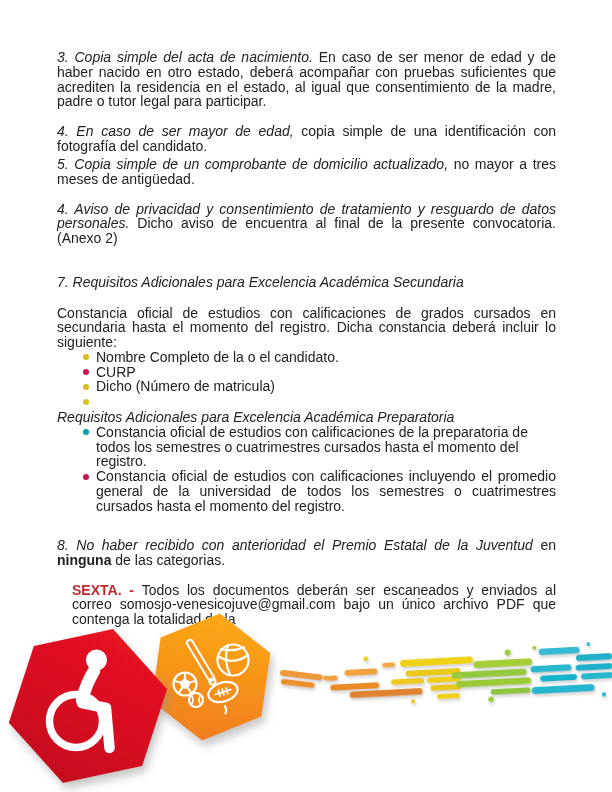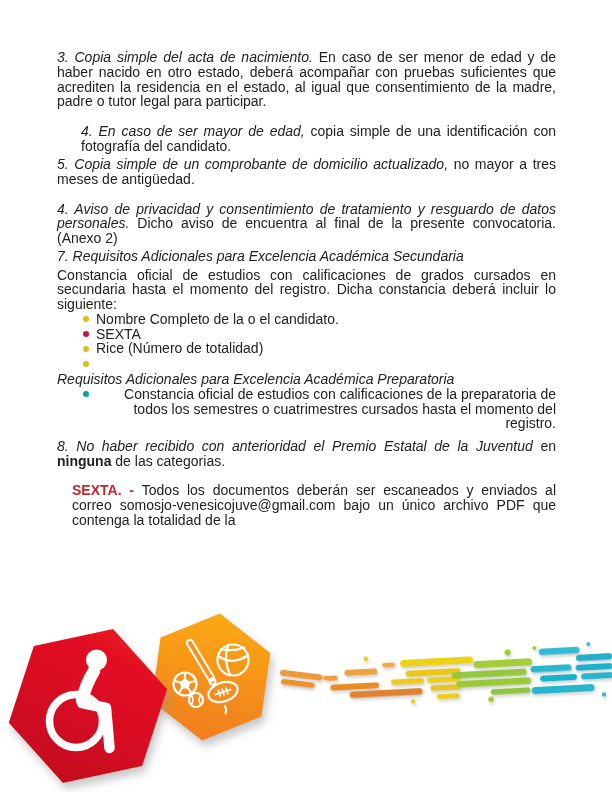--- a/index.html
+++ b/index.html
@@ -12,49 +12,52 @@
     font-size:14px;line-height:14.75px;
   }
   .para{text-align:justify;}
   .line{text-align:left;}
   .seg-italic{font-style:italic;}
   .seg-regular{font-style:normal;}
   .seg-bold{font-weight:bold;}
   .seg-redbold{font-weight:bold;}
   .bullets{margin:0;}
   .bullet-item{position:relative;padding-left:39px;text-align:justify;}
-  .bullet-item.center{text-align:right;}
+  .bullet-item.center{text-align:left;}
   .bullet-dot{
     position:absolute;left:26px;top:4.5px;width:6px;height:6px;border-radius:50%;
   }
   .art{position:absolute;left:0;top:592px;width:612px;height:200px;}
 </style>
 </head>
 <body>
 
 <div class="page">
 
   <div class="doc" id="doc">
       <div class="para" style="margin-top: 0px;"><span class="seg-italic">3. Copia simple del acta de nacimiento.</span><span class="seg-regular"> En caso de ser menor de edad y de haber nacido en otro estado, deberá acompañar con pruebas suficientes que acrediten la residencia en el estado, al igual que consentimiento de la madre, padre o tutor legal para participar.</span></div>
-      <div class="para" style="margin-top: 14.75px; margin-left: 24px;"><span class="seg-italic">4. En caso de ser mayor de edad,</span><span class="seg-regular"> copia simple de una identificación con fotografía del candidato.</span></div>
+      <div class="para" style="margin-top: 14.75px;"><span class="seg-italic">4. En caso de ser mayor de edad,</span><span class="seg-regular"> copia simple de una identificación con fotografía del candidato.</span></div>
       <div class="para" style="margin-top: 4px;"><span class="seg-italic">5. Copia simple de un comprobante de domicilio actualizado,</span><span class="seg-regular"> no mayor a tres meses de antigüedad.</span></div>
       <div class="para" style="margin-top: 14.75px;"><span class="seg-italic">4. Aviso de privacidad y consentimiento de tratamiento y resguardo de datos personales.</span><span class="seg-regular"> Dicho aviso de encuentra al final de la presente convocatoria. (Anexo 2)</span></div>
-      <div class="line" style="margin-top: 3px;"><span class="seg-italic">7. Requisitos Adicionales para Excelencia Académica Secundaria</span></div>
-      <div class="para" style="margin-top: 4px;"><span class="seg-regular">Constancia oficial de estudios con calificaciones de grados cursados en secundaria hasta el momento del registro. Dicha constancia deberá incluir lo siguiente:</span></div>
+      <div class="line" style="margin-top: 29px;"><span class="seg-italic">7. Requisitos Adicionales para Excelencia Académica Secundaria</span></div>
+      <div class="para" style="margin-top: 16px;"><span class="seg-regular">Constancia oficial de estudios con calificaciones de grados cursados en secundaria hasta el momento del registro. Dicha constancia deberá incluir lo siguiente:</span></div>
       <div class="bullets">
         <div class="bullet-item"><span class="bullet-dot" style="background: rgb(221, 190, 28);"></span><span>Nombre Completo de la o el candidato.</span></div>
-        <div class="bullet-item"><span class="bullet-dot" style="background: rgb(201, 19, 79);"></span><span>SEXTA</span></div>
-        <div class="bullet-item"><span class="bullet-dot" style="background: rgb(221, 190, 28);"></span><span>Rice (Número de totalidad)</span></div>
+        <div class="bullet-item"><span class="bullet-dot" style="background: rgb(201, 19, 79);"></span><span>CURP</span></div>
+        <div class="bullet-item"><span class="bullet-dot" style="background: rgb(221, 190, 28);"></span><span>Dicho (Número de matricula)</span></div>
         <div class="bullet-item"><span class="bullet-dot" style="background: rgb(221, 190, 28);"></span></div>
       </div>
       <div class="line" style="margin-top: 16px;"><span class="seg-italic">Requisitos Adicionales para Excelencia Académica Preparatoria</span></div>
       <div class="bullets">
         <div class="bullet-item center"><span class="bullet-dot" style="background: rgb(0, 165, 168);"></span><span>Constancia oficial de estudios con calificaciones de la preparatoria de todos los semestres o cuatrimestres cursados hasta el momento del registro.</span></div>
       </div>
-      <div class="para" style="margin-top: 8px;"><span class="seg-italic">8. No haber recibido con anterioridad el Premio Estatal de la Juventud</span><span class="seg-regular"> en </span><span class="seg-bold">ninguna</span><span class="seg-regular"> de las categorias.</span></div>
+      <div class="bullets">
+        <div class="bullet-item"><span class="bullet-dot" style="background: rgb(201, 19, 79);"></span><span>Constancia oficial de estudios con calificaciones incluyendo el promedio general de la universidad de todos los semestres o cuatrimestres cursados hasta el momento del registro.</span></div>
+      </div>
+      <div class="para" style="margin-top: 25px;"><span class="seg-italic">8. No haber recibido con anterioridad el Premio Estatal de la Juventud</span><span class="seg-regular"> en </span><span class="seg-bold">ninguna</span><span class="seg-regular"> de las categorias.</span></div>
       <div class="para" style="margin-top: 14.75px; margin-left: 15px;"><span class="seg-redbold" style="color: rgb(193, 39, 45);">SEXTA. - </span><span class="seg-regular">Todos los documentos deberán ser escaneados y enviados al correo somosjo-venesicojuve@gmail.com bajo un único archivo PDF que contenga la totalidad de la</span></div>
     </div>
 
   <svg class="art" viewBox="0 0 612 200" xmlns="http://www.w3.org/2000/svg">
     <defs>
       <linearGradient id="gradRed" x1="0" y1="1" x2="1" y2="0">
         <stop offset="0" stop-color="#BD0C1F"></stop>
         <stop offset="0.5" stop-color="#D90E20"></stop>
         <stop offset="1" stop-color="#EC1423"></stop>
       </linearGradient>

